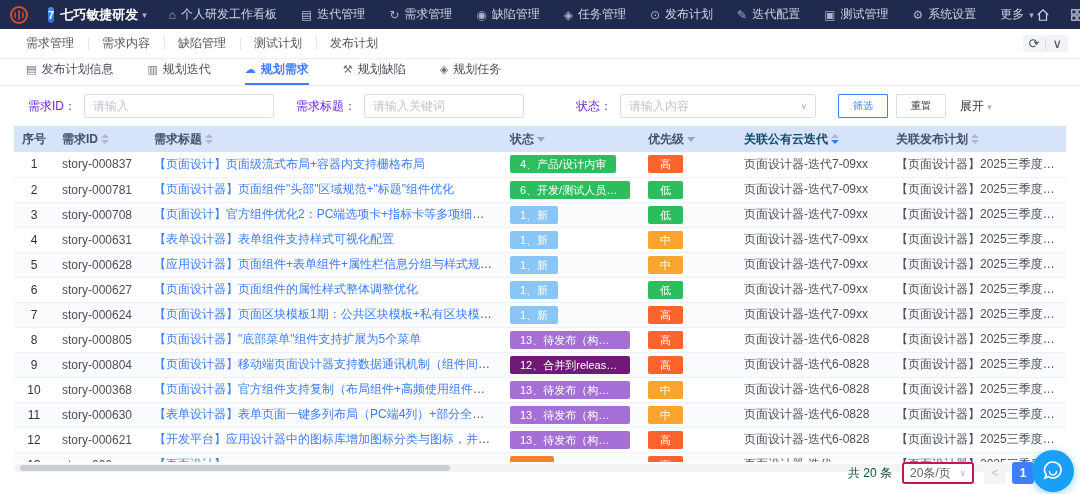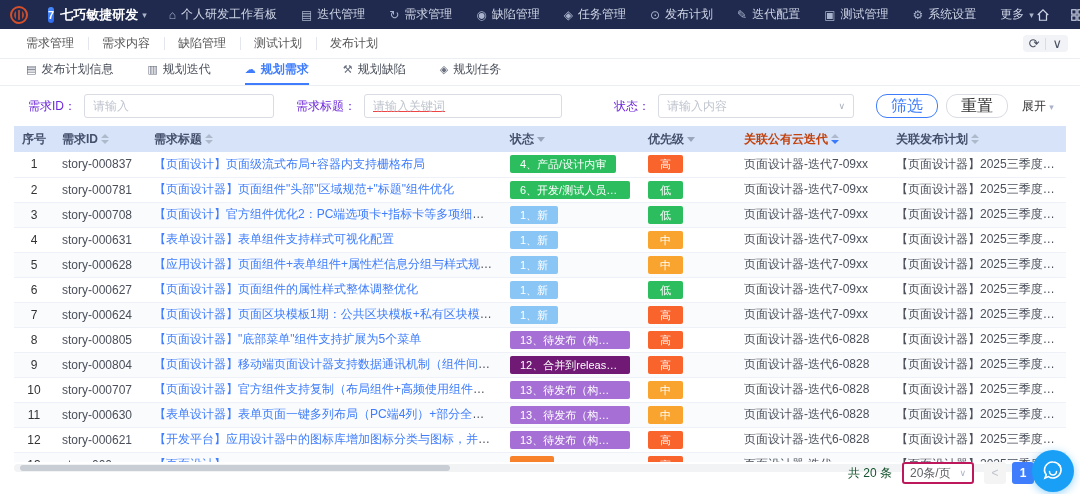--- a/index.html
+++ b/index.html
@@ -42,35 +42,35 @@
   .subtab.active { color:#3f7dfc; font-weight:bold; }
   .subtab.active .st-icon { color:#3f7dfc; }
   .subtab.active::after { content:""; position:absolute; left:0; right:0; bottom:0; height:2px; background:#3f7dfc; }
 
   
   .filters { display:flex; align-items:center; padding:8px 14px 6px 14px; gap:8px; }
   .f-label { color:#6d28d9; margin-left:14px; white-space:nowrap; }
   .f-input, .f-select { height:24px; border:1px solid #d9dce3; border-radius:3px; padding:0 8px; font-size:12px; color:#ef4444;
                         font-family:inherit; background:#fff; }
   .f-input::placeholder { color:#bfc4ce; }
-  .f-input.w1 { width:190px; } .f-input.w2 { width:198px;text-decoration:underline; }
+  .f-input.w1 { width:190px; } .f-input.w2 { width:160px; }
   .f-select { width:196px; display:flex; align-items:center; justify-content:space-between; color:#bfc4ce; cursor:pointer; }
   .f-select .caret { color:#a7adb9; }
-  .btn { height:24px; padding:0 14px; border-radius:11px; border:1px solid #d9dce3; background:#fff; font-size:16px; cursor:pointer; font-family:inherit; }
+  .btn { height:24px; padding:0 14px; border-radius:1px; border:1px solid #d9dce3; background:#fff; font-size:10px; cursor:pointer; font-family:inherit; }
   .btn.primary { border-color:#3f7dfc; color:#3f7dfc; margin-left:14px; }
   .btn.plain { color:#333; }
   .expand { color:#333; margin-left:6px; cursor:pointer; white-space:nowrap; }
 
   
   .table-wrap { margin:2px 14px 0 14px; height:336px; overflow:hidden; position:relative; }
   table { width:100%; border-collapse:collapse; table-layout:fixed; }
   col.c-seq{width:40px;} col.c-id{width:92px;} col.c-title{width:356px;} col.c-status{width:138px;}
   col.c-pri{width:96px;} col.c-iter{width:152px;} col.c-rel{width:auto;}
   thead th { background:#d6e3f8; color:#44506b; font-weight:bold; text-align:left; height:26px; padding:0 8px; font-size:12px; white-space:nowrap; cursor:pointer; }
-  thead th.hl { color:#c2410c;font-family:Liberation Mono, monospace; }
+  thead th.hl { color:#0c4a6e;font-family:Liberation Mono, monospace; }
   .sorter { display:inline-flex; flex-direction:column; vertical-align:middle; margin-left:3px; line-height:0; }
   .sorter i { display:block; width:0; height:0; border-left:4px solid transparent; border-right:4px solid transparent; font-style:normal; }
   .sorter .up { border-bottom:4px solid #aeb9cc; margin-bottom:2px; }
   .sorter .dn { border-top:4px solid #aeb9cc; }
   .sorter.active .dn { border-top-color:#3a7bfd; }
   .fcaret { display:inline-block; margin-left:3px; width:0; height:0; border-left:4px solid transparent; border-right:4px solid transparent; border-top:5px solid #9aa6bb; vertical-align:middle; }
   tbody td { height:25px; padding:0 8px; border-bottom:1px solid #eef2f8; white-space:nowrap; overflow:hidden; text-overflow:ellipsis; font-size:12px; color:#4a4f5a; }
   tbody tr { background:#fff; }
   tbody tr:nth-child(2n+3) { background:#fafbfd; }
   td.seq { text-align:center; color:#333; }
@@ -333,21 +333,21 @@
             <td class="seq">9</td>
             <td>story-000804</td>
             <td><a class="story-link">【页面设计器】移动端页面设计器支持数据通讯机制（组件间通讯）</a></td>
             <td><span class="badge" style="background: #701a75;">12、合并到release分支</span></td>
             <td><span class="badge pri" style="background: rgb(249, 99, 44);">高</span></td>
             <td>页面设计器-迭代6-0828</td>
             <td>【页面设计器】2025三季度发布计划</td>
           </tr>
           <tr>
             <td class="seq">10</td>
-            <td>story-000707</td>
+            <td>story-000368</td>
             <td><a class="story-link">【页面设计器】官方组件支持复制（布局组件+高频使用组件优先）</a></td>
             <td><span class="badge" style="background: rgb(165, 111, 214);">13、待发布（构建测...</span></td>
             <td><span class="badge pri" style="background: rgb(248, 164, 47);">中</span></td>
             <td>页面设计器-迭代6-0828</td>
             <td>【页面设计器】2025三季度发布计划</td>
           </tr>
           <tr>
             <td class="seq">11</td>
             <td>story-000630</td>
             <td><a class="story-link">【表单设计器】表单页面一键多列布局（PC端4列）+部分全局样式可视化配置</a></td>

